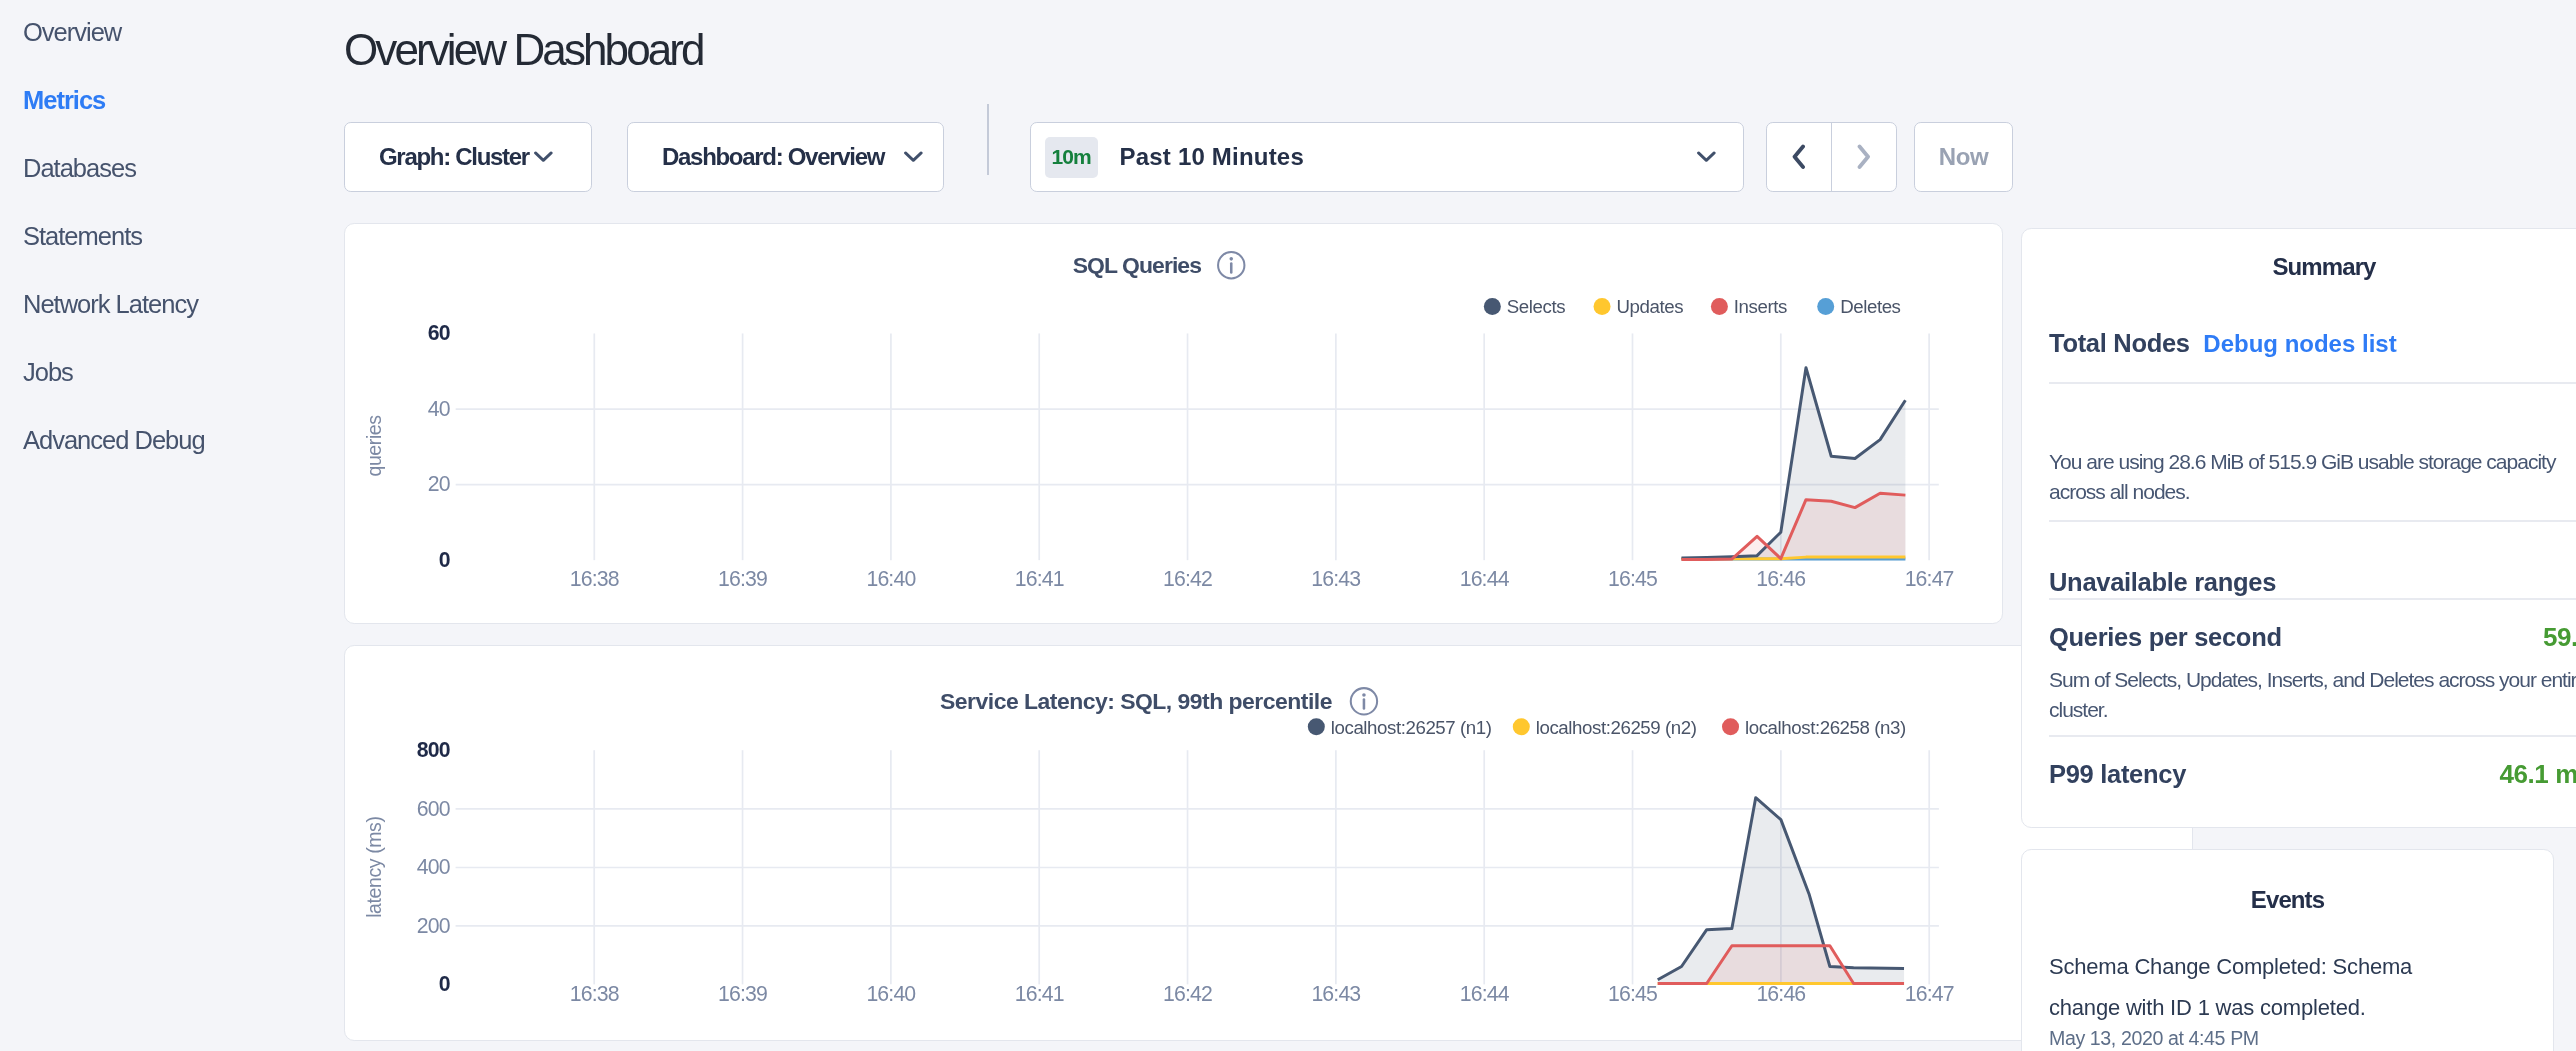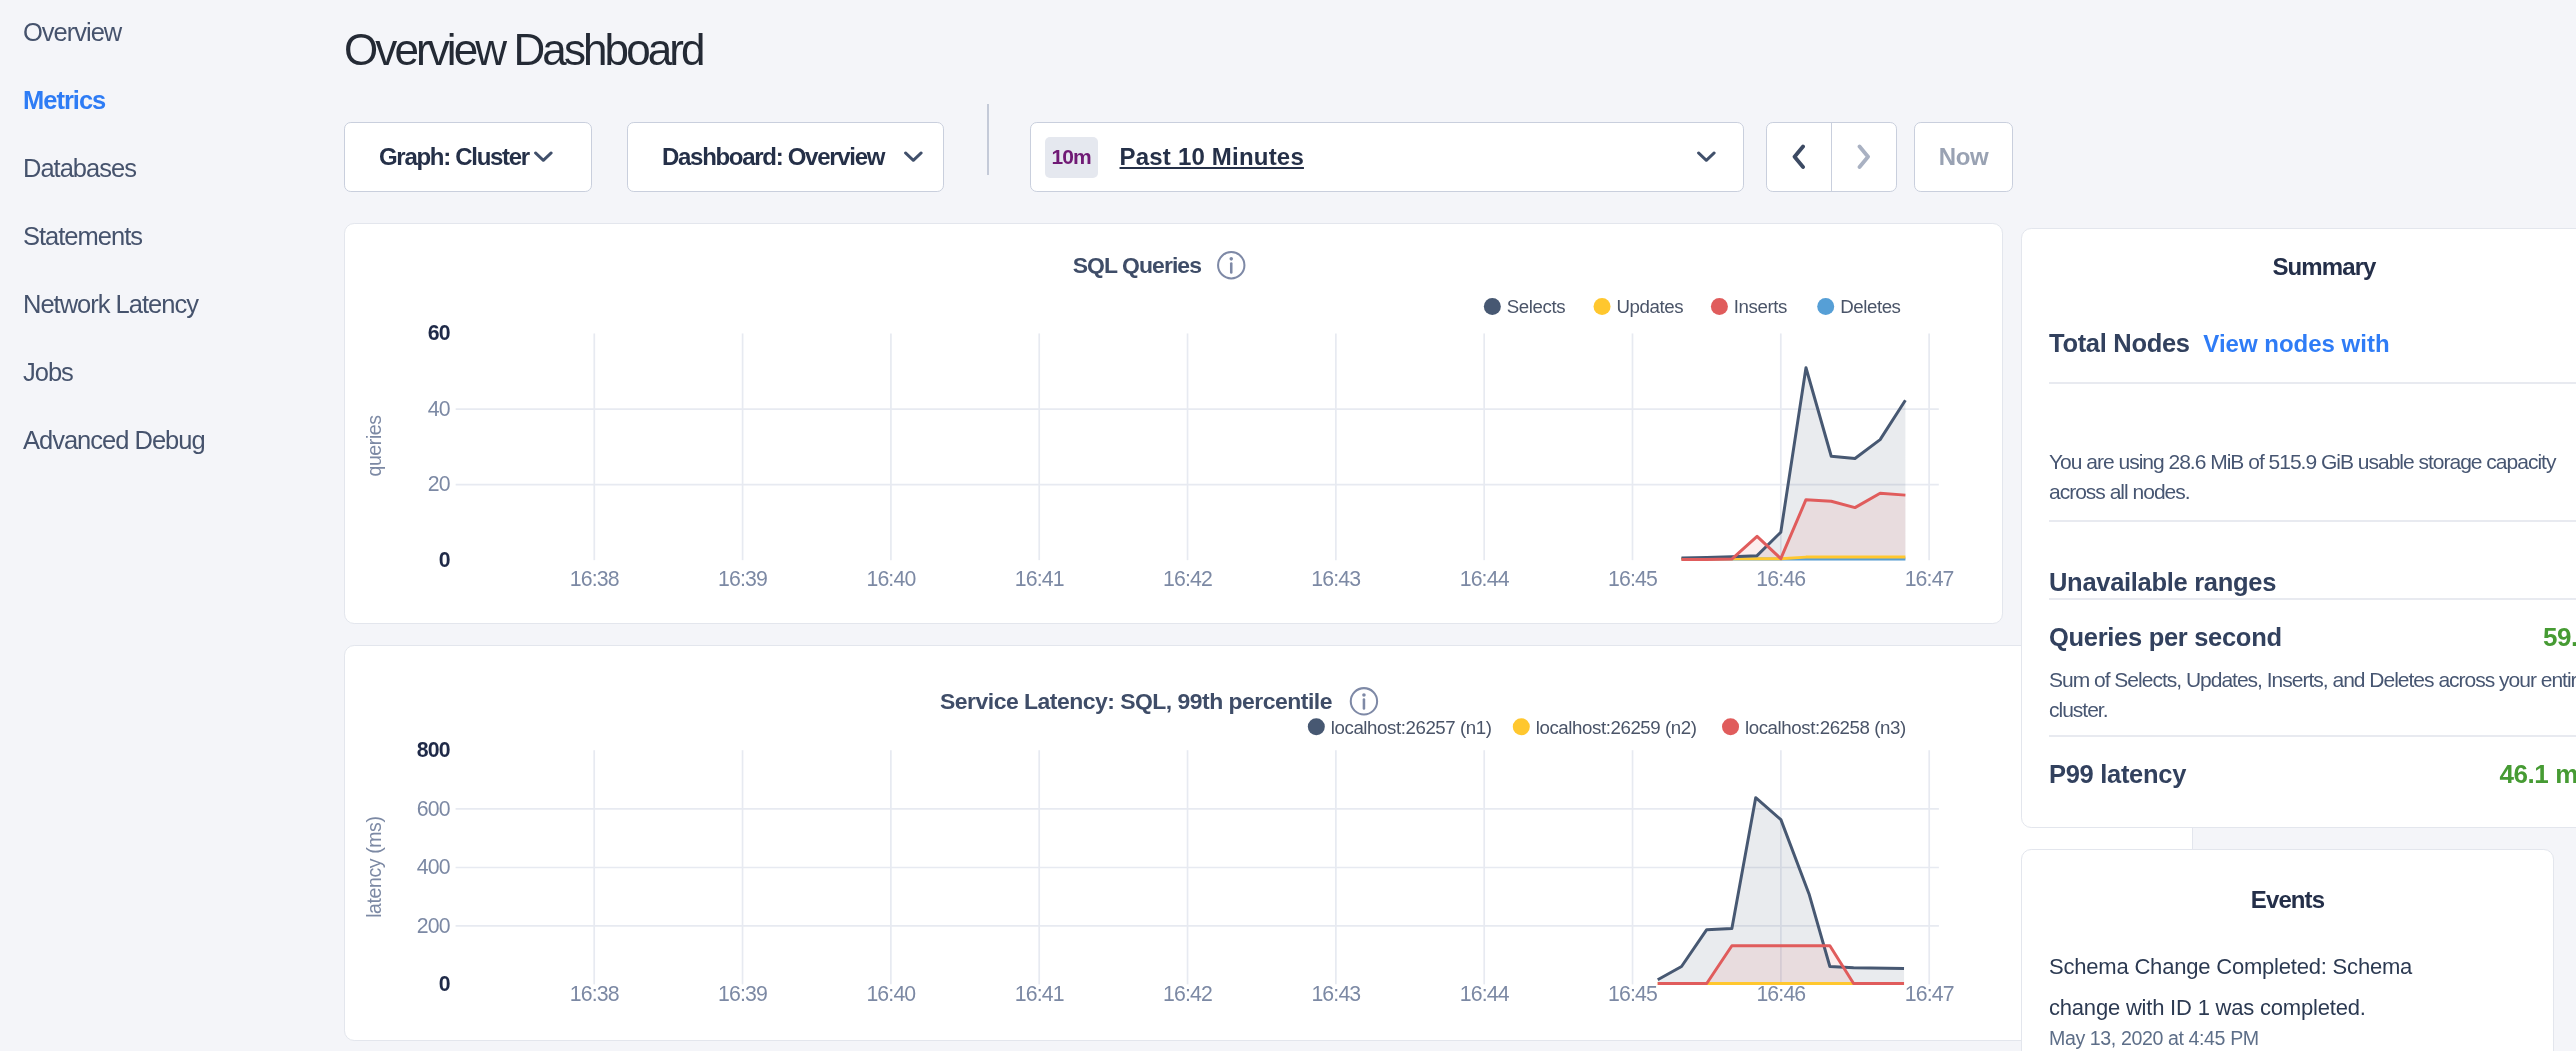--- a/index.html
+++ b/index.html
@@ -13,21 +13,21 @@
 
 .nav { position:absolute; left:23px; top:20.4px; }
 .nav div { height:68px; font-size:25.5px; letter-spacing:-1px; line-height:1; color:#46536d; }
 .nav .active { color:#2e7cf5; font-weight:700; }
 
 .title { position:absolute; left:344px; top:28px; font-size:44px; line-height:1; letter-spacing:-2.9px; color:#242a35; }
 
 .ctl { position:absolute; height:70px; top:122px; background:#fff; border:1.7px solid #c9cfdd; border-radius:6.8px; display:flex; align-items:center; font-size:24px; letter-spacing:-1.3px; font-weight:700; color:#253048; }
 .chev { width:18.7px; height:12px; flex:none; }
 .divline { position:absolute; left:987px; top:104px; width:1.7px; height:71px; background:#c4cad8; }
-.badge { background:#e5e8ef; border-radius:5px; padding:8.5px 6.8px; font-size:21px; letter-spacing:-0.9px; font-weight:700; color:#701a75; }
+.badge { background:#e5e8ef; border-radius:5px; padding:8.5px 6.8px; font-size:21px; letter-spacing:-0.9px; font-weight:700; color:#15803d; }
 
 .card { position:absolute; background:#fff; border:1.7px solid #e3e6ed; border-radius:10.2px; }
 
 .shead { position:absolute; left:0; right:0; text-align:center; font-size:24px; letter-spacing:-0.9px; font-weight:700; color:#242f49; line-height:1; }
 .srow { position:absolute; left:27px; right:34px; display:flex; justify-content:space-between; align-items:baseline; font-size:25.5px; line-height:26px; white-space:nowrap; }
 .slabel { font-weight:700; color:#32415e; letter-spacing:-0.3px; }
 .sval { font-size:26px; font-weight:700; color:#469b33; letter-spacing:-0.4px; }
 .sdesc { position:absolute; left:27px; right:31px; font-size:21px; letter-spacing:-1px; color:#475672; line-height:30px; }
 .sdivider { position:absolute; left:27px; right:37px; height:1.7px; background:#e8eaf0; }
 .slink { font-weight:700; color:#2f7cf6; letter-spacing:0; font-size:24px; }
@@ -52,21 +52,21 @@
     </svg>
 </div>
 <div class="ctl" style="left:627px; width:317px; padding-left:34px;">Dashboard:&nbsp;Overview
   <svg class="chev" style="margin-left:20.4px;" viewBox="0 0 25 15">
       <path d="M2 2 L12.5 12 L23 2" fill="none" stroke="#41506b" stroke-width="3.8" stroke-linecap="round" stroke-linejoin="round"></path>
     </svg>
 </div>
 <div class="divline"></div>
 <div class="ctl" style="left:1030px; width:714px; padding-left:13.6px; font-size:24px; letter-spacing:0.2px;">
   <span class="badge">10m</span>
-  <span style="margin-left:22px;text-decoration:underline;">Past 10 Minutes</span>
+  <span style="margin-left:22px;">Past 10 Minutes</span>
   <svg class="chev" style="position:absolute; right:27px;" viewBox="0 0 25 15">
       <path d="M2 2 L12.5 12 L23 2" fill="none" stroke="#41506b" stroke-width="3.8" stroke-linecap="round" stroke-linejoin="round"></path>
     </svg>
 </div>
 <div class="ctl" style="left:1766px; width:131px; padding:0;">
   <div style="width:50%; height:100%; display:flex; align-items:center; justify-content:center; border-right:1.7px solid #c9cfdd;">
     <svg width="13.6" height="25.5" viewBox="0 0 16 30">
         <path d="M13 3 L3 15 L13 27" fill="none" stroke="#3c4a63" stroke-width="4.5" stroke-linecap="round" stroke-linejoin="round"></path>
       </svg>
   </div>
@@ -172,21 +172,21 @@
       <polygon points="1543.4,396.8 1601.0,396.8 1630.6,352.4 1688.2,352.4 1745.8,352.4 1773.7,396.8 1833.0,396.8 1833.0,397.8 1543.4,397.8" fill="rgba(224,92,92,0.10)" stroke="none"></polygon>
       <polyline points="1543.4,396.9 1833.0,396.9" fill="none" stroke="#ffc72e" stroke-width="3.5" stroke-linejoin="round"></polyline>
       <polyline points="1543.4,392.3 1571.4,376.8 1601.0,333.5 1630.6,332.1 1658.6,178.3 1688.2,204.1 1721.3,291.5 1745.8,376.8 1773.7,378.2 1833.0,379.2" fill="none" stroke="#475872" stroke-width="3.5" stroke-linejoin="round"></polyline>
       <polyline points="1543.4,396.8 1601.0,396.8 1630.6,352.4 1688.2,352.4 1745.8,352.4 1773.7,396.8 1833.0,396.8" fill="none" stroke="#e05c5c" stroke-width="3.5" stroke-linejoin="round"></polyline>
     </svg>
 </div>
 
 <div class="card" style="left:2021px; top:228px; width:606px; height:600px;">
   <div class="shead" style="top:25.5px;">Summary</div>
   <div class="srow" style="top:101px;">
-    <span class="slabel">Total Nodes&nbsp;&nbsp;<span class="slink">View nodes with</span></span>
+    <span class="slabel">Total Nodes&nbsp;&nbsp;<span class="slink">Debug nodes list</span></span>
     <span class="sval">3</span>
   </div>
   <div class="sdivider" style="top:153px;"></div>
   <div class="sdesc" style="top:218px;">You are using 28.6 MiB of 515.9 GiB usable storage capacity across all nodes.</div>
   <div class="sdivider" style="top:291px;"></div>
   <div class="srow" style="top:328px;margin-top:12px;">
     <span class="slabel">Unavailable ranges</span>
     <span class="sval">0</span>
   </div>
   <div class="sdivider" style="top:369px;"></div>

